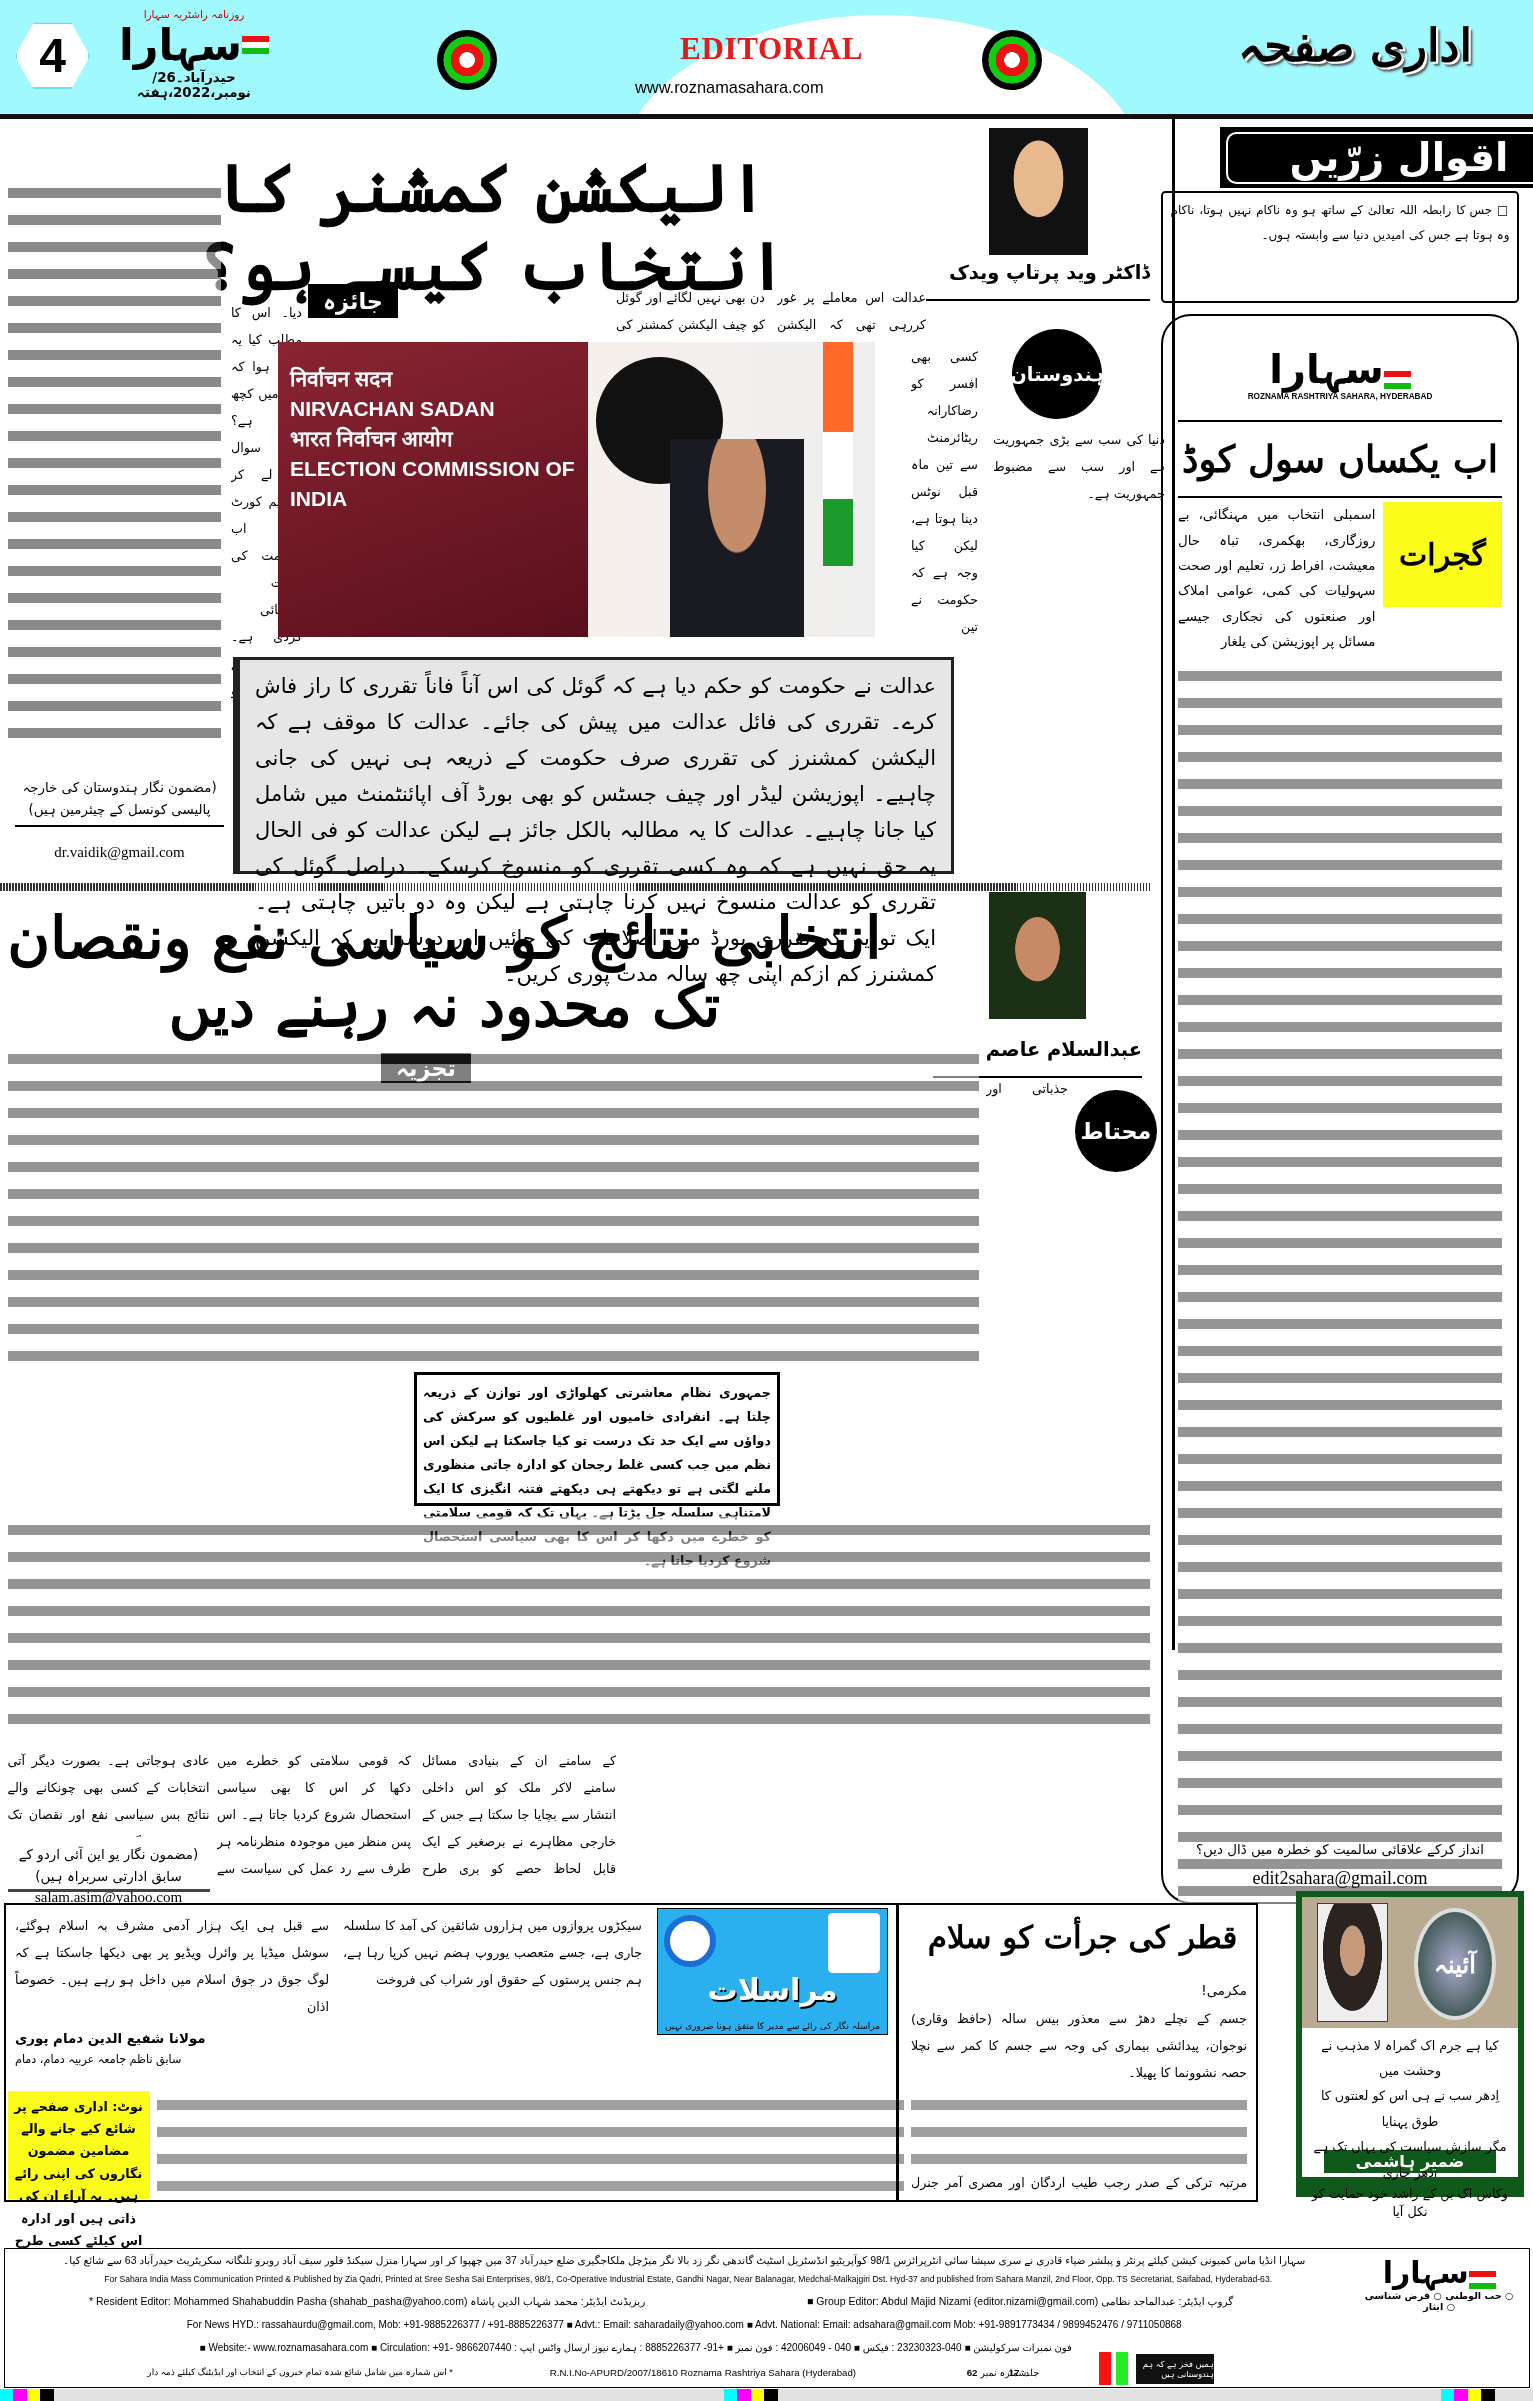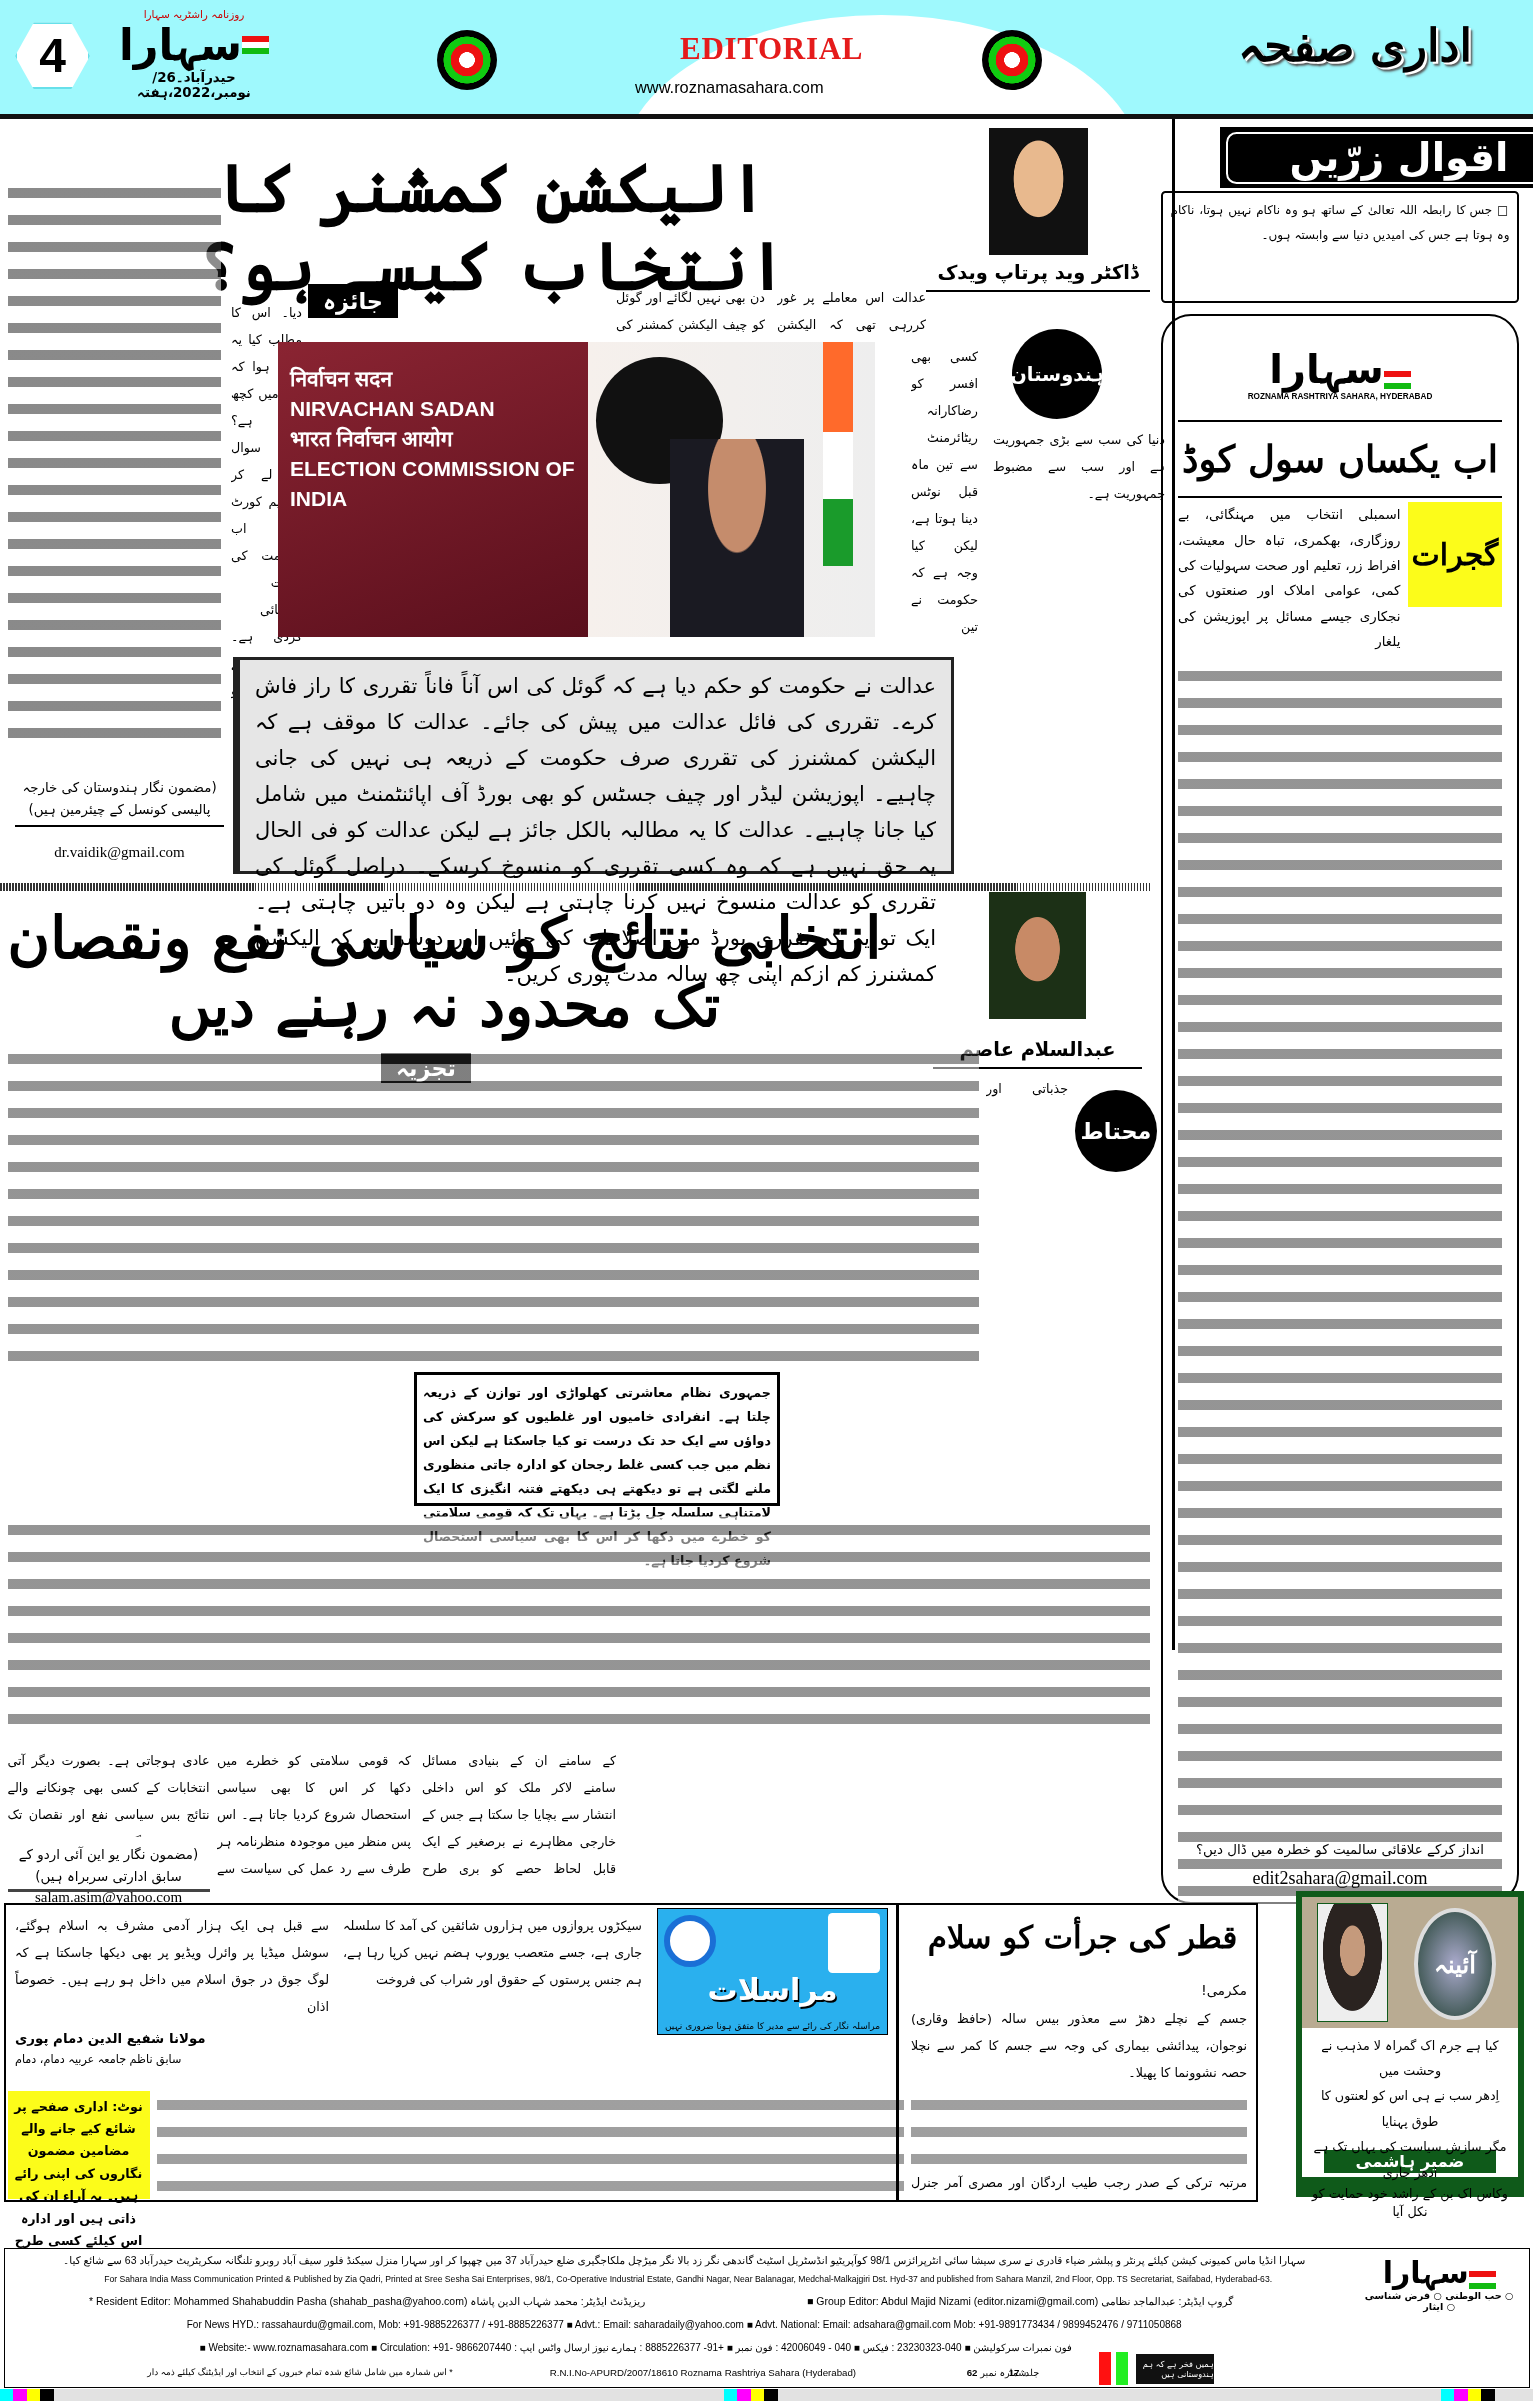--- a/index.html
+++ b/index.html
@@ -16,21 +16,21 @@
 .url{font:16.4px "Liberation Sans",sans-serif}
 .masthead-urdu{font:bold 45px "DejaVu Serif",serif;color:#000;text-shadow:2.2px 2.2px 0 #fff,3.7px 3.7px 2.2px #555;direction:rtl}
 .rule{height:4.5px;background:#111}
 .col-text{font-size:12.7px;line-height:27px;color:#000}
 .headline{font:bold 66px "DejaVu Serif",serif;direction:rtl;text-align:center}
 .headline2{font:bold 58px "DejaVu Serif",serif;direction:rtl;text-align:center}
 .tagbox{background:#000;color:#fff;font:bold 22.4px "DejaVu Sans",sans-serif;display:flex;align-items:center;justify-content:center;direction:rtl;letter-spacing:7.5px}
 .photo{background:#222}
 .pull{background:#e6e6e6;border:3px solid #222;border-left-width:7.5px}
 .pull p{font-size:21px;line-height:36px;direction:rtl;text-align:justify;padding:0 15px}
-.byline{font:bold 19.4px "DejaVu Sans",sans-serif;direction:rtl;text-align:center;border-bottom:2.2px solid #000;padding-bottom:6px}
+.byline{font:bold 19.4px "DejaVu Sans",sans-serif;direction:rtl;border-bottom:2.2px solid #000;padding-bottom:15px}
 .quotes-head{background:#000;color:#fff}
 .quotes-head .inner{border:2.2px solid #fff;border-radius:10.5px;font:bold 39px "DejaVu Sans",sans-serif;display:flex;align-items:center;justify-content:center;direction:rtl;letter-spacing:6px;height:100%}
 .box{border:2.2px solid #000}
 .rounded{border:2.2px solid #000;border-radius:30px}
 .yellow{background:#fcfc1a}
 .circle-tag{border-radius:50%;background:#000;color:#fff;display:flex;align-items:center;justify-content:center;font:bold 22.4px "DejaVu Sans",sans-serif;direction:rtl}
 .wavy{height:7.5px;background:repeating-linear-gradient(90deg,#000 0 1.5px,#fff 1.5px 3px);opacity:.8}
 .footer{border:1.5px solid #000}
 .foot-line{font:11.2px "Liberation Sans",sans-serif;text-align:center;white-space:nowrap}
 .placeholder-lines{background:repeating-linear-gradient(#fff 0 9px,#2a2a2a 9px 19.4px,#fff 19.4px 27px)}
@@ -101,21 +101,21 @@
   <div class="urdu" style="font-size:12px;line-height:25.4px">□ <span>جس کا رابطہ اللہ تعالیٰ کے ساتھ ہو وہ ناکام نہیں ہوتا، ناکام وہ ہوتا ہے جس کی امیدیں دنیا سے وابستہ ہوں۔</span></div>
 </div>
 
 <div class="abs rounded" style="left:1161px;top:314px;width:358px;height:1590px">
   <div style="text-align:center;margin-top:30px">
     <span class="logo" style="font-size:40px">سہارا</span><span class="flagbar"></span>
     <div style="font:bold 8.2px 'Liberation Sans',sans-serif">ROZNAMA RASHTRIYA SAHARA, HYDERABAD</div>
   </div>
   <div style="margin:18.7px 15px 0;border-top:2.2px solid #000;border-bottom:2.2px solid #000;font:bold 37px 'DejaVu Serif',serif;direction:rtl;text-align:center;padding:15px 0">اب یکساں سول کوڈ</div>
   <div style="display:flex;margin:4.5px 15px 0;direction:rtl;gap:7.5px">
-    <div class="yellow" style="width:94px;height:105px;display:flex;align-items:center;justify-content:center;font:bold 30px 'DejaVu Serif',serif;flex:none">گجرات</div>
+    <div class="yellow" style="width:119px;height:105px;display:flex;align-items:center;justify-content:center;font:bold 30px 'DejaVu Serif',serif;flex:none">گجرات</div>
     <div class="urdu" style="font-size:13.4px;line-height:25.4px">اسمبلی انتخاب میں مہنگائی، بے روزگاری، بھکمری، تباہ حال معیشت، افراط زر، تعلیم اور صحت سہولیات کی کمی، عوامی املاک اور صنعتوں کی نجکاری جیسے مسائل پر اپوزیشن کی یلغار</div>
   </div>
   <div class="placeholder-lines" style="margin:7.5px 15px;height:1247px;opacity:.5"></div>
   <div class="urdu" style="position:absolute;bottom:45px;left:15px;right:15px;font-size:13.4px;text-align:center">انداز کرکے علاقائی سالمیت کو خطرہ میں ڈال دیں؟</div>
   <div style="position:absolute;bottom:13.4px;left:0;right:0;text-align:center;font:18px 'Liberation Serif',serif">edit2sahara@gmail.com</div>
 </div>
 
 <div class="abs wavy" style="left:0;top:883px;width:1150px"></div>
 
 <div class="abs headline2" style="left:7.5px;top:904px;width:874px">انتخابی نتائج کو سیاسی نفع ونقصان تک محدود نہ رہنے دیں</div>

